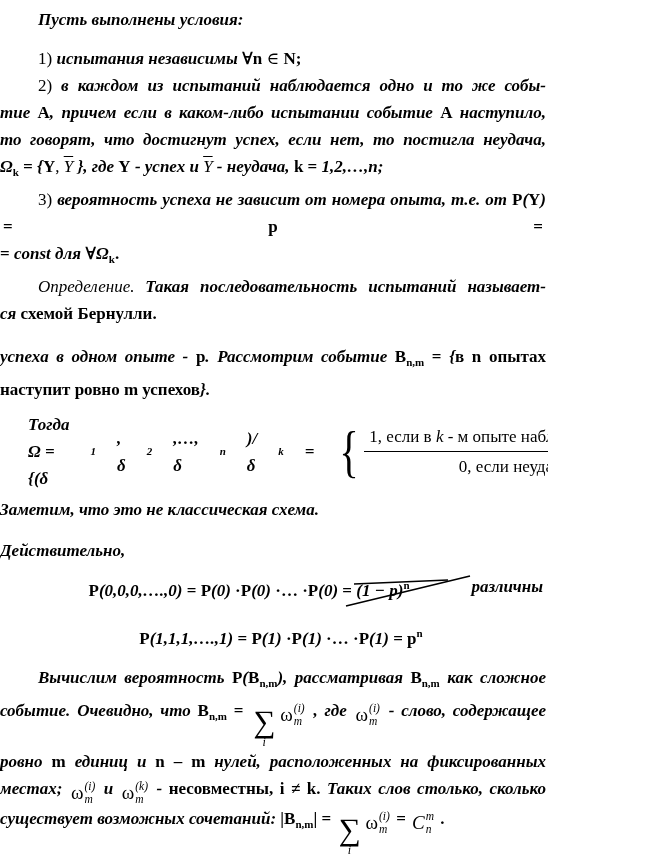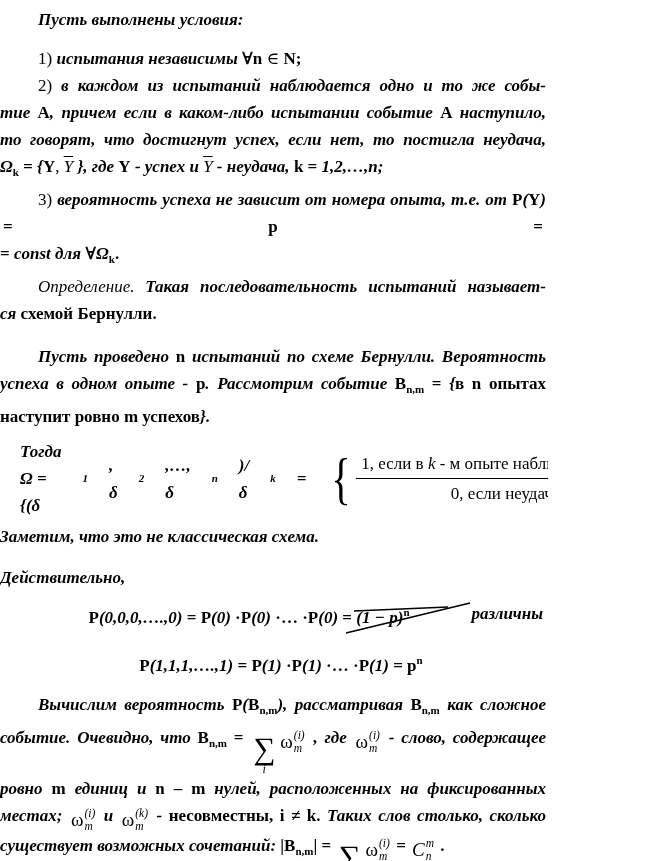--- a/index.html
+++ b/index.html
@@ -8,21 +8,21 @@
     background:#ffffff;color:#000000;
     font-family:"Liberation Serif","DejaVu Serif",serif;
     font-size:17px;padding:6px 2px 0 0;
   }
   section{margin:0;}
   .line{line-height:27px;}
   .ind{padding-left:38px;}
   .jl{text-align:justify;text-align-last:justify;}
   .spread{display:flex;justify-content:space-between;padding:0 3px;}
   .frow{position:relative;text-align:center;line-height:30px;}
-  .crow{display:flex;align-items:center;padding-left:20px;gap:21px;}
+  .crow{display:flex;align-items:center;padding-left:28px;gap:21px;}
   .bi{font-weight:bold;font-style:italic;}
   .b{font-weight:bold;font-style:normal;}
   .i{font-style:italic;font-weight:normal;}
   .r{font-style:normal;font-weight:normal;}
   .bsub{font-weight:bold;font-size:11px;vertical-align:-4px;letter-spacing:0;}
   .bisub{font-weight:bold;font-style:italic;font-size:11px;vertical-align:-4px;}
   .bsup{font-weight:bold;font-size:11px;vertical-align:7px;}
   .ov{font-style:italic;font-weight:normal;text-decoration:overline;}
   .sum{display:inline-flex;flex-direction:column;align-items:center;vertical-align:-16px;line-height:1;margin:0 3px;font-style:normal;font-weight:normal;}
   .sum .sg{font-size:31px;}
@@ -72,21 +72,20 @@
         <span class="b">p</span>
         <span class="b">=</span>
       </div>
       <div class="line"><span class="b"> = </span><span class="bi">const для </span><span class="b">∀</span><span class="bi">Ω</span><span class="bsub">k</span><span class="b">.</span></div>
     </section>
   <section id="b-def">
       <div class="line jl ind"><span class="i">Определение. </span><span class="bi">Такая последовательность испытаний называет-</span></div>
       <div class="line"><span class="bi">ся </span><span class="b">схемой Бернулли.</span></div>
     </section>
   <section id="b-setup">
-      <div class="line jl ind"><span class="bi">Пусть проведено </span><span class="b">n </span><span class="bi">испытаний по схеме Бернулли. Вероятность</span></div>
       <div class="line jl"><span class="bi">успеха в одном опыте - </span><span class="b">p</span><span class="bi">. Рассмотрим событие </span><span class="b">B</span><span class="bsub">n,m</span><span class="b"> = </span><span class="bi">{</span><span class="b">в n опытах</span></div>
       <div class="line"><span class="b">наступит ровно m успехов</span><span class="bi">}.</span></div>
     </section>
   <section id="b-omega">
       <div class="line crow">
         <span class="bi">Тогда Ω = {(δ</span>
         <span class="bisub">1</span>
         <span class="bi">, δ</span>
         <span class="bisub">2</span>
         <span class="bi">,…, δ</span>

